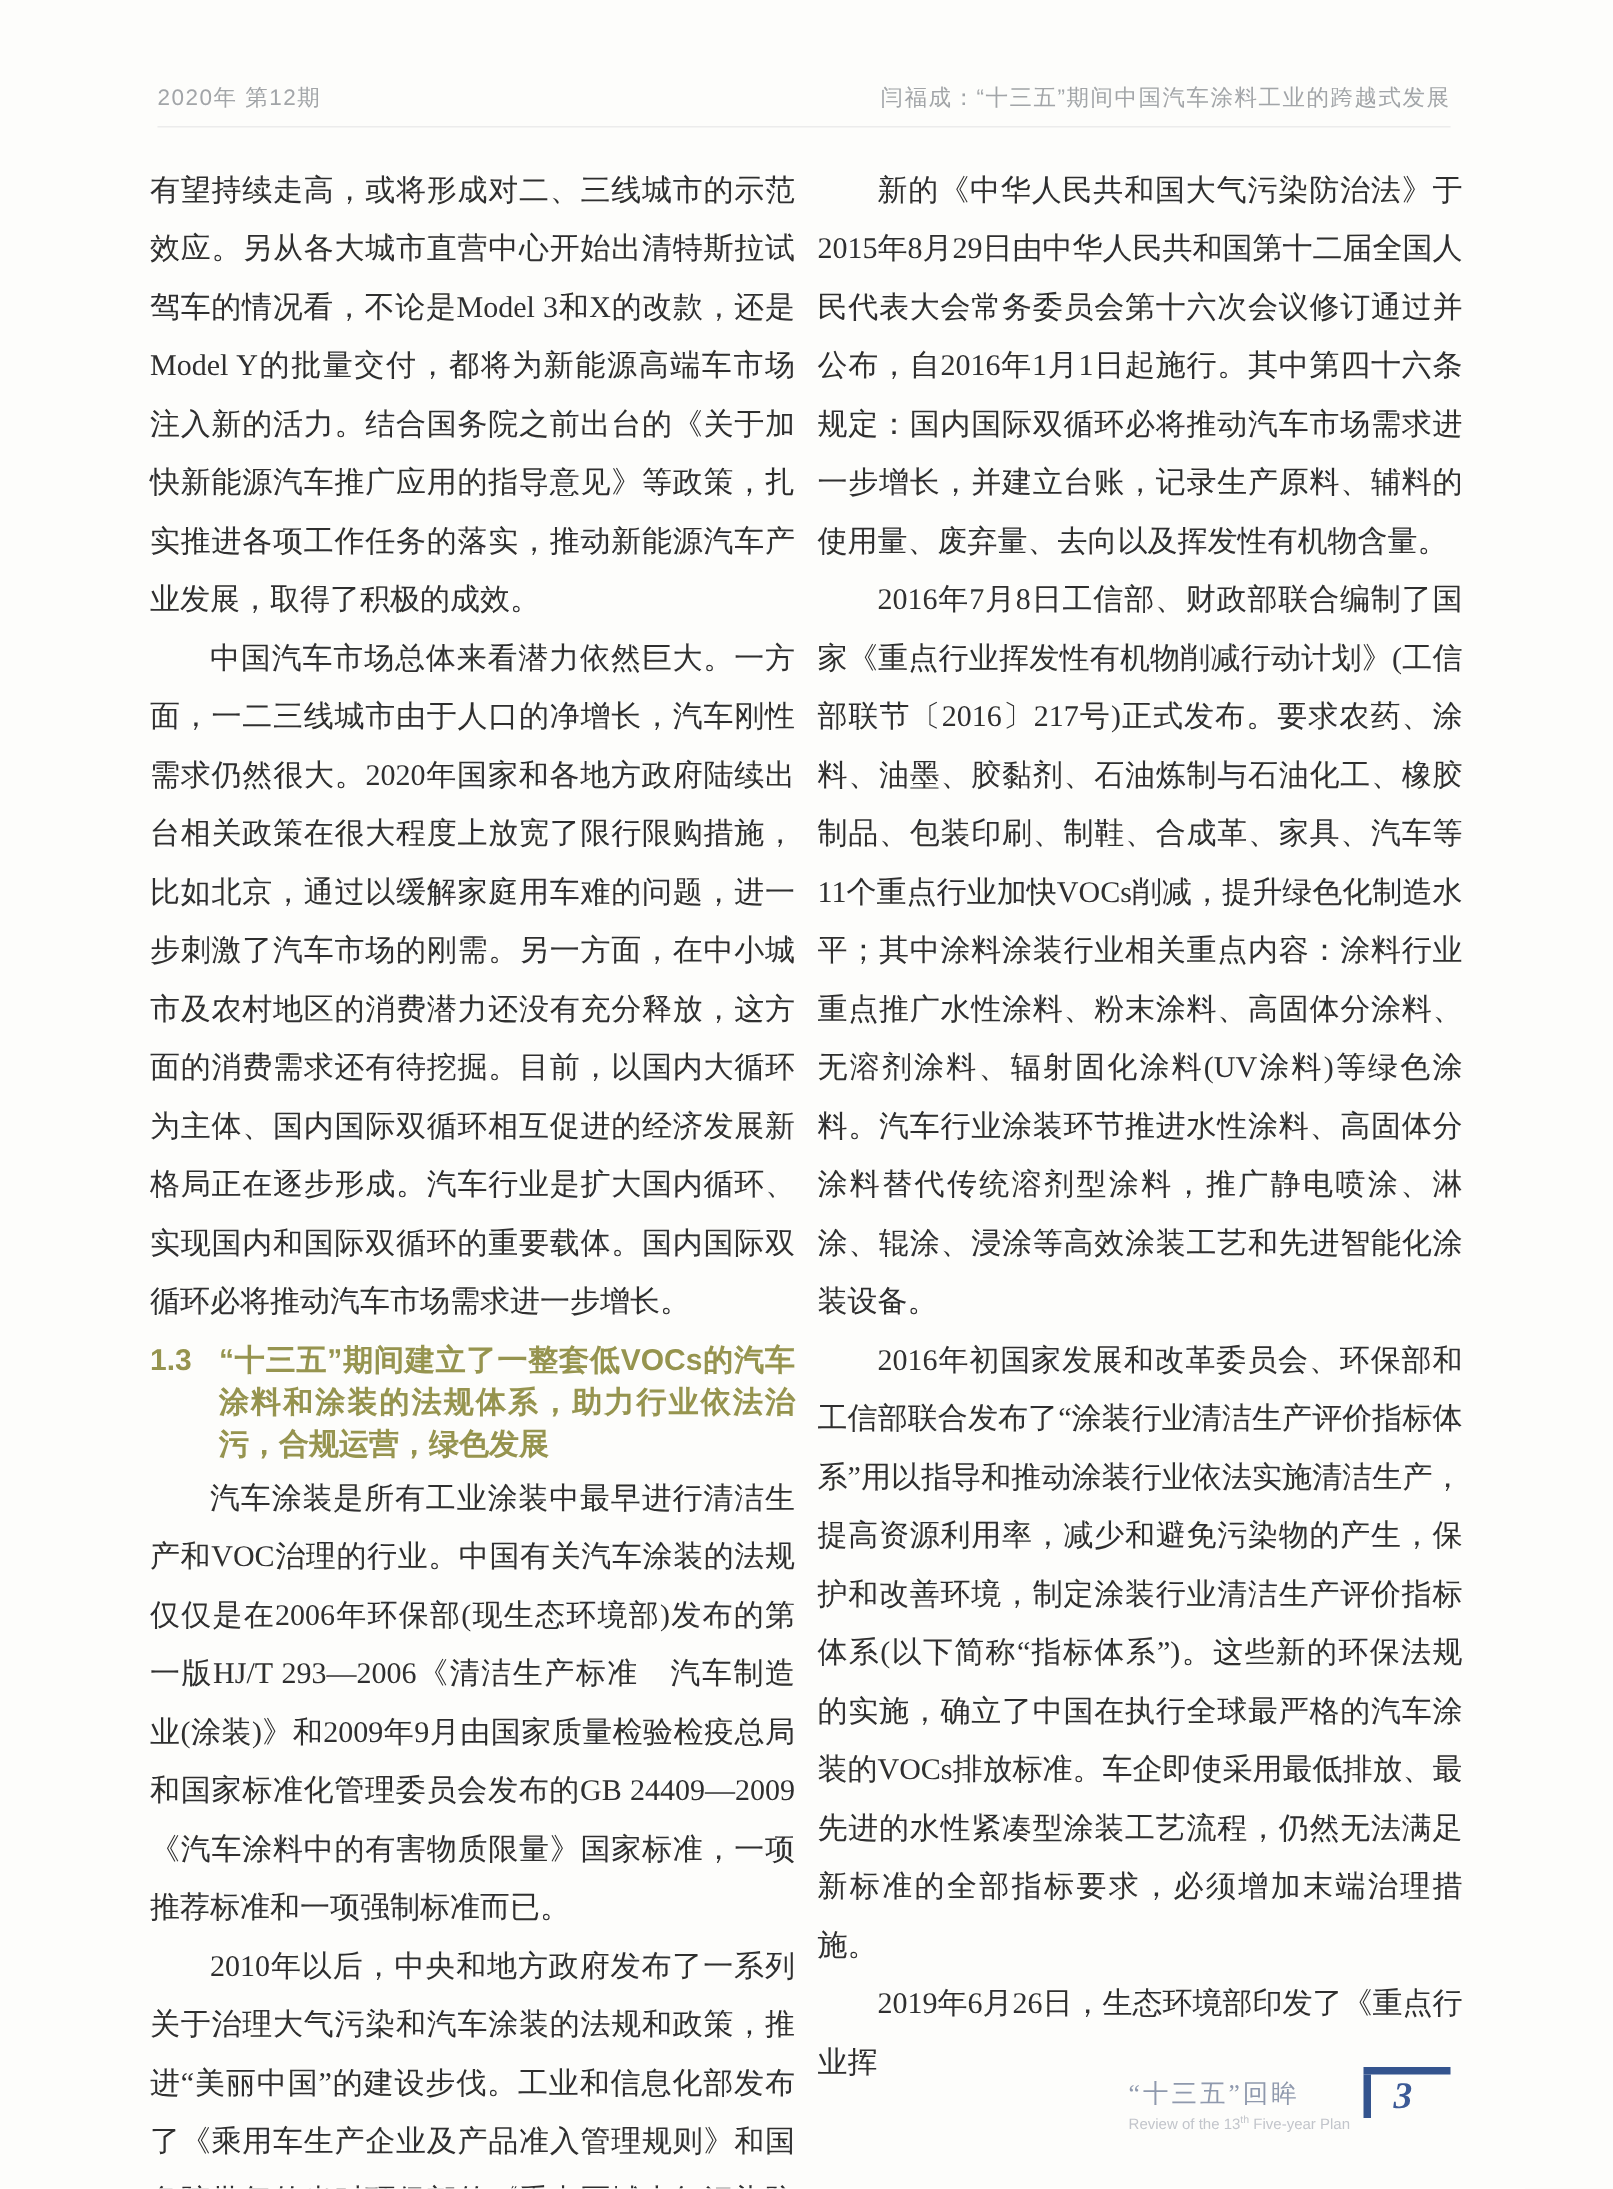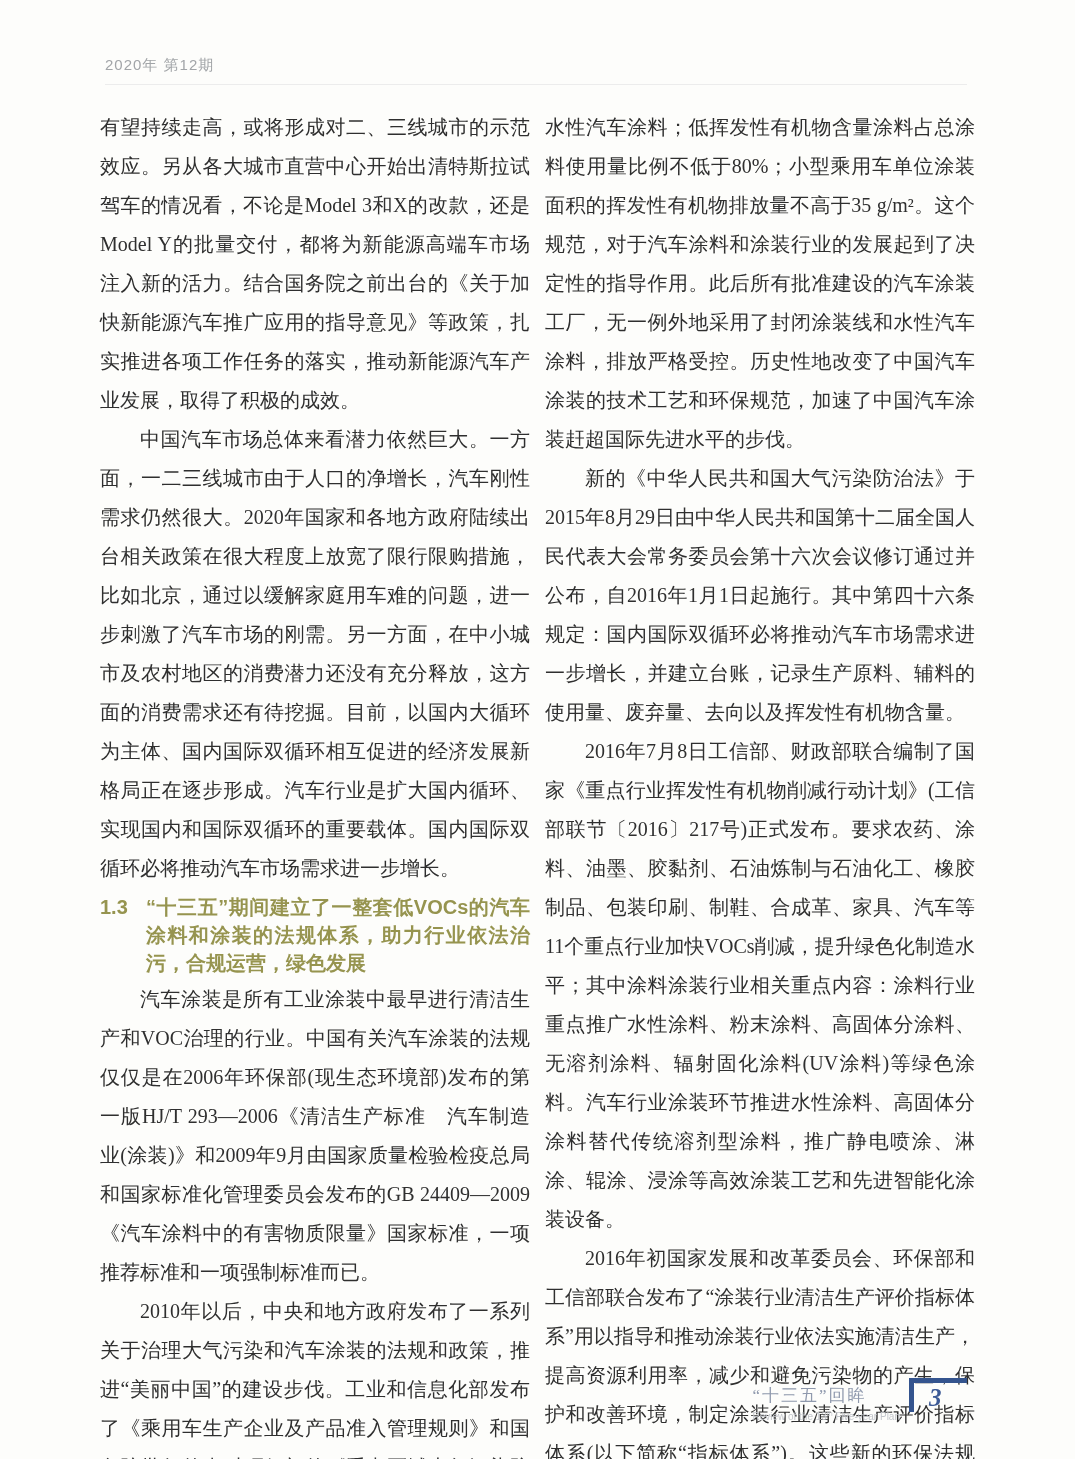--- a/index.html
+++ b/index.html
@@ -62,36 +62,36 @@
     font-family:"Liberation Serif", serif;
   }
 </style>
 </head>
 <body>
 
 <div class="page">
 
   <div class="header">
     <span class="header-left">2020年 第12期</span>
+    <span class="header-right">闫福成：“十三五”期间中国汽车涂料工业的跨越式发展</span>
   </div>
 
   <div class="columns">
     <div class="col">
       <p class="noindent">有望持续走高，或将形成对二、三线城市的示范效应。另从各大城市直营中心开始出清特斯拉试驾车的情况看，不论是Model 3和X的改款，还是Model Y的批量交付，都将为新能源高端车市场注入新的活力。结合国务院之前出台的《关于加快新能源汽车推广应用的指导意见》等政策，扎实推进各项工作任务的落实，推动新能源汽车产业发展，取得了积极的成效。</p>
       <p class="indent">中国汽车市场总体来看潜力依然巨大。一方面，一二三线城市由于人口的净增长，汽车刚性需求仍然很大。2020年国家和各地方政府陆续出台相关政策在很大程度上放宽了限行限购措施，比如北京，通过以缓解家庭用车难的问题，进一步刺激了汽车市场的刚需。另一方面，在中小城市及农村地区的消费潜力还没有充分释放，这方面的消费需求还有待挖掘。目前，以国内大循环为主体、国内国际双循环相互促进的经济发展新格局正在逐步形成。汽车行业是扩大国内循环、实现国内和国际双循环的重要载体。国内国际双循环必将推动汽车市场需求进一步增长。</p>
       <div class="section-heading">
         <span class="heading-num">1.3</span>
         <span class="heading-text">“十三五”期间建立了一整套低VOCs的汽车涂料和涂装的法规体系，助力行业依法治污，合规运营，绿色发展</span>
       </div>
       <p class="indent">汽车涂装是所有工业涂装中最早进行清洁生产和VOC治理的行业。中国有关汽车涂装的法规仅仅是在2006年环保部(现生态环境部)发布的第一版HJ/T 293—2006《清洁生产标准　汽车制造业(涂装)》和2009年9月由国家质量检验检疫总局和国家标准化管理委员会发布的GB 24409—2009《汽车涂料中的有害物质限量》国家标准，一项推荐标准和一项强制标准而已。</p>
       <p class="indent">2010年以后，中央和地方政府发布了一系列关于治理大气污染和汽车涂装的法规和政策，推进“美丽中国”的建设步伐。工业和信息化部发布了《乘用车生产企业及产品准入管理规则》和国务院批复的当时环保部的《重点区域大气污染防治“十二五”规划》，其中都规定了新建机动车制造涂装项目的技术路线：必须采用封闭的机械化的涂装生产线；中涂和面漆应采用</p>
     </div>
 
     <div class="col">
-      <p class="noindent">水性汽车涂料；低挥发性有机物含量涂料占总涂料使用量比例不低于80%；小型乘用车单位涂装面积的挥发性有机物排放量不高于35 g/m²。这个规范，对于汽车涂料和涂装行业的发展起到了决定性的指导作用。此后所有批准建设的汽车涂装工厂，无一例外地采用了封闭涂装线和水性汽车涂料，排放严格受控。历史性地改变了中国汽车涂装的技术工艺和环保规范，加速了中国汽车涂装赶超国际先进水平的步伐。</p>
       <p class="indent">新的《中华人民共和国大气污染防治法》于2015年8月29日由中华人民共和国第十二届全国人民代表大会常务委员会第十六次会议修订通过并公布，自2016年1月1日起施行。其中第四十六条规定：国内国际双循环必将推动汽车市场需求进一步增长，并建立台账，记录生产原料、辅料的使用量、废弃量、去向以及挥发性有机物含量。</p>
       <p class="indent">2016年7月8日工信部、财政部联合编制了国家《重点行业挥发性有机物削减行动计划》(工信部联节〔2016〕217号)正式发布。要求农药、涂料、油墨、胶黏剂、石油炼制与石油化工、橡胶制品、包装印刷、制鞋、合成革、家具、汽车等11个重点行业加快VOCs削减，提升绿色化制造水平；其中涂料涂装行业相关重点内容：涂料行业重点推广水性涂料、粉末涂料、高固体分涂料、无溶剂涂料、辐射固化涂料(UV涂料)等绿色涂料。汽车行业涂装环节推进水性涂料、高固体分涂料替代传统溶剂型涂料，推广静电喷涂、淋涂、辊涂、浸涂等高效涂装工艺和先进智能化涂装设备。</p>
       <p class="indent">2016年初国家发展和改革委员会、环保部和工信部联合发布了“涂装行业清洁生产评价指标体系”用以指导和推动涂装行业依法实施清洁生产，提高资源利用率，减少和避免污染物的产生，保护和改善环境，制定涂装行业清洁生产评价指标体系(以下简称“指标体系”)。这些新的环保法规的实施，确立了中国在执行全球最严格的汽车涂装的VOCs排放标准。车企即使采用最低排放、最先进的水性紧凑型涂装工艺流程，仍然无法满足新标准的全部指标要求，必须增加末端治理措施。</p>
       <p class="indent">2019年6月26日，生态环境部印发了《重点行业挥</p>
     </div>
   </div>
 
   <div class="footer">
     <div class="footer-text">
       <div class="footer-cn">“十三五”回眸</div>

